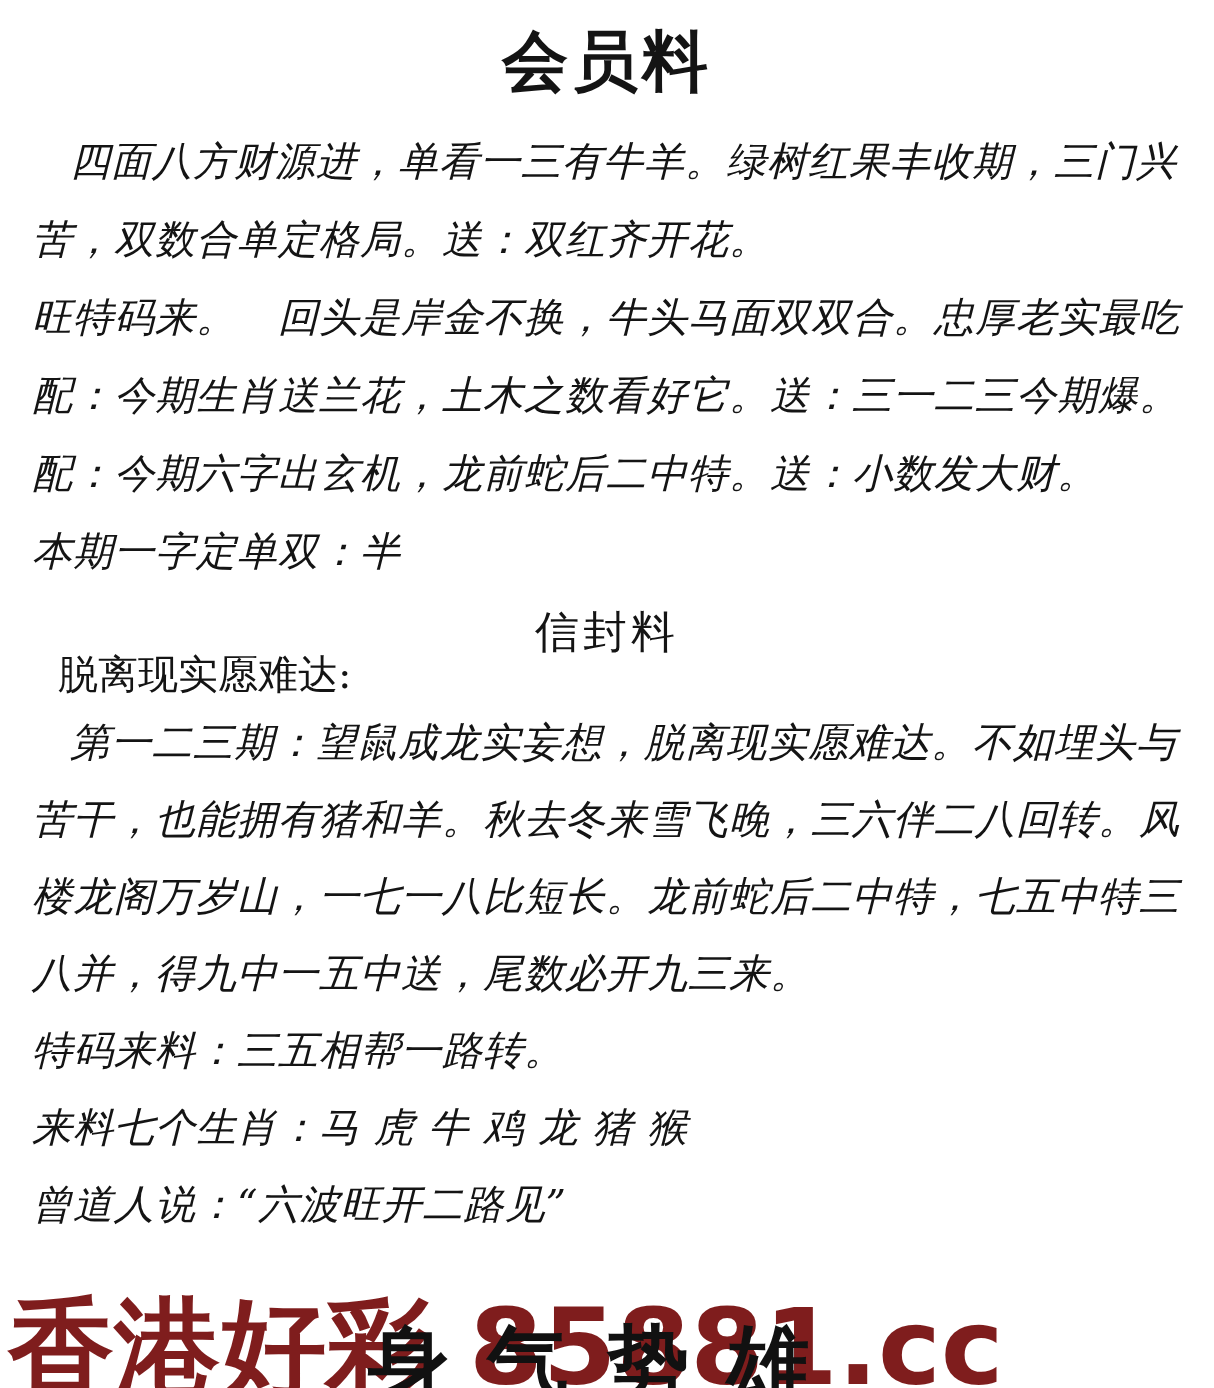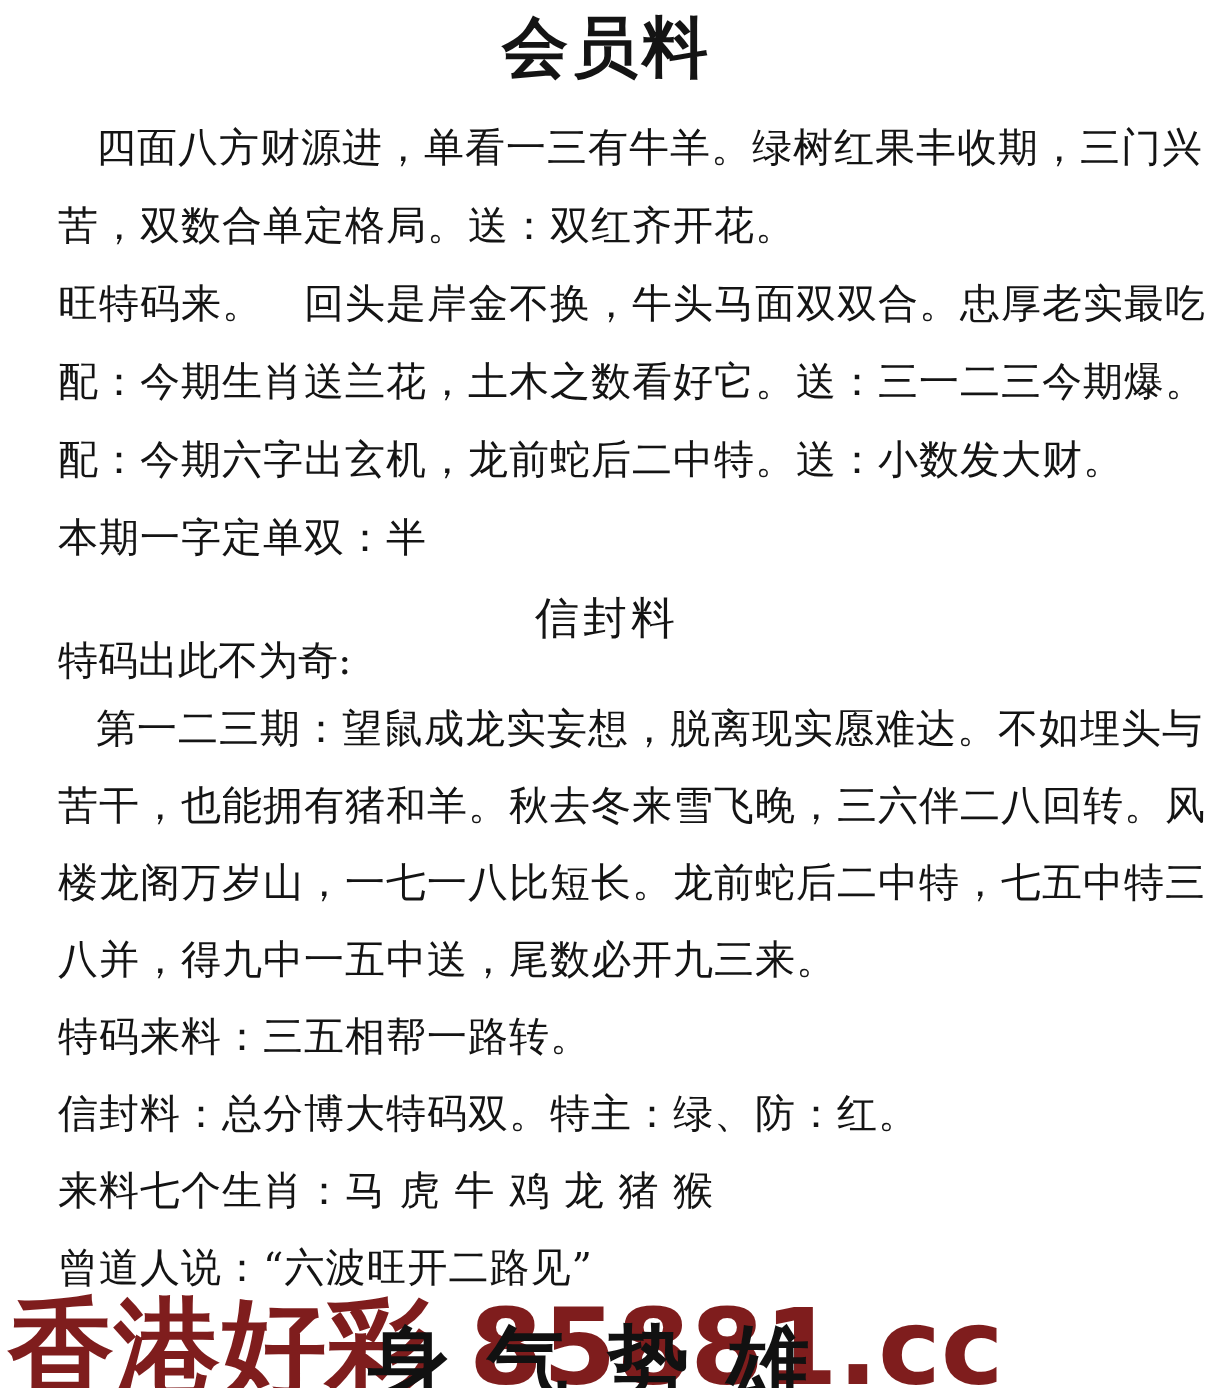--- a/index.html
+++ b/index.html
@@ -7,28 +7,28 @@
     position: relative;
     width: 1214px;
     height: 1388px;
     background: #ffffff;
     overflow: hidden;
     color: #141414;
     font-family: "DejaVu Serif", "Liberation Serif", serif;
   }
   .main-title {
     margin: 0;
-    padding-top: 2px;
+    padding-top: 16px;
     text-align: center;
     font-size: 66px;
     line-height: 90px;
     font-weight: 700;
     letter-spacing: 4px;
   }
-  .body-block { padding: 0 48px 0 58px; }
+  .body-block { padding: 0 48px 0 32px; font-style: italic; }
   .member-block { margin-top: 16px; }
   .body-line {
     height: 78px;
     display: flex;
     align-items: center;
     font-size: 40px;
     white-space: nowrap;
     letter-spacing: 1px;
   }
   .indent { padding-left: 38px; }
@@ -90,30 +90,29 @@
     <div class="body-line indent">四面八方财源进，单看一三有牛羊。绿树红果丰收期，三门兴</div>
     <div class="body-line">苦，双数合单定格局。送：双红齐开花。</div>
     <div class="body-line">旺特码来。　回头是岸金不换，牛头马面双双合。忠厚老实最吃</div>
     <div class="body-line">配：今期生肖送兰花，土木之数看好它。送：三一二三今期爆。</div>
     <div class="body-line">配：今期六字出玄机，龙前蛇后二中特。送：小数发大财。</div>
     <div class="body-line">本期一字定单双：半</div>
   </div>
 
   <div class="env-header">
     <span class="env-title">信封料</span>
-    <span class="side-label">特码出此不为奇:</span>
+    <span class="side-label">脱离现实愿难达:</span>
   </div>
 
   <div class="body-block env-block">
     <div class="body-line indent">第一二三期：望鼠成龙实妄想，脱离现实愿难达。不如埋头与</div>
     <div class="body-line">苦干，也能拥有猪和羊。秋去冬来雪飞晚，三六伴二八回转。风</div>
     <div class="body-line">楼龙阁万岁山，一七一八比短长。龙前蛇后二中特，七五中特三</div>
     <div class="body-line">八并，得九中一五中送，尾数必开九三来。</div>
     <div class="body-line">特码来料：三五相帮一路转。</div>
-    <div class="body-line">信封料：总分博大特码双。特主：绿、防：红。</div>
     <div class="body-line">来料七个生肖：马 虎 牛 鸡 龙 猪 猴</div>
     <div class="body-line">曾道人说：“六波旺开二路见”</div>
   </div>
 
   <div class="watermark">香港好彩 85881.cc</div>
 
   <div class="partial-title">身气势雄</div>
 
 </div>
 

